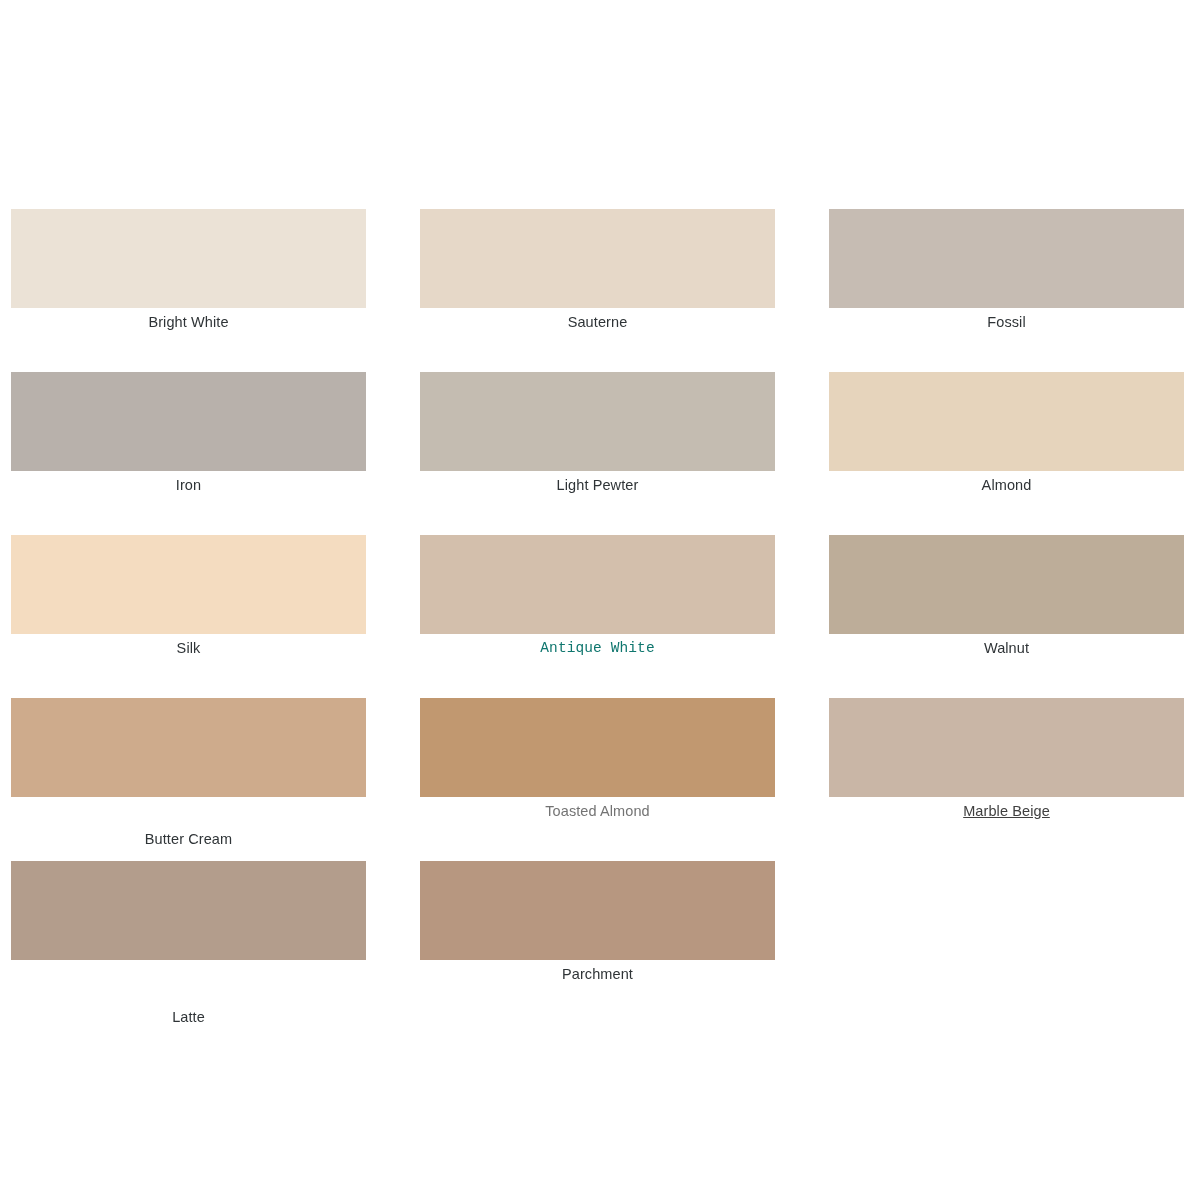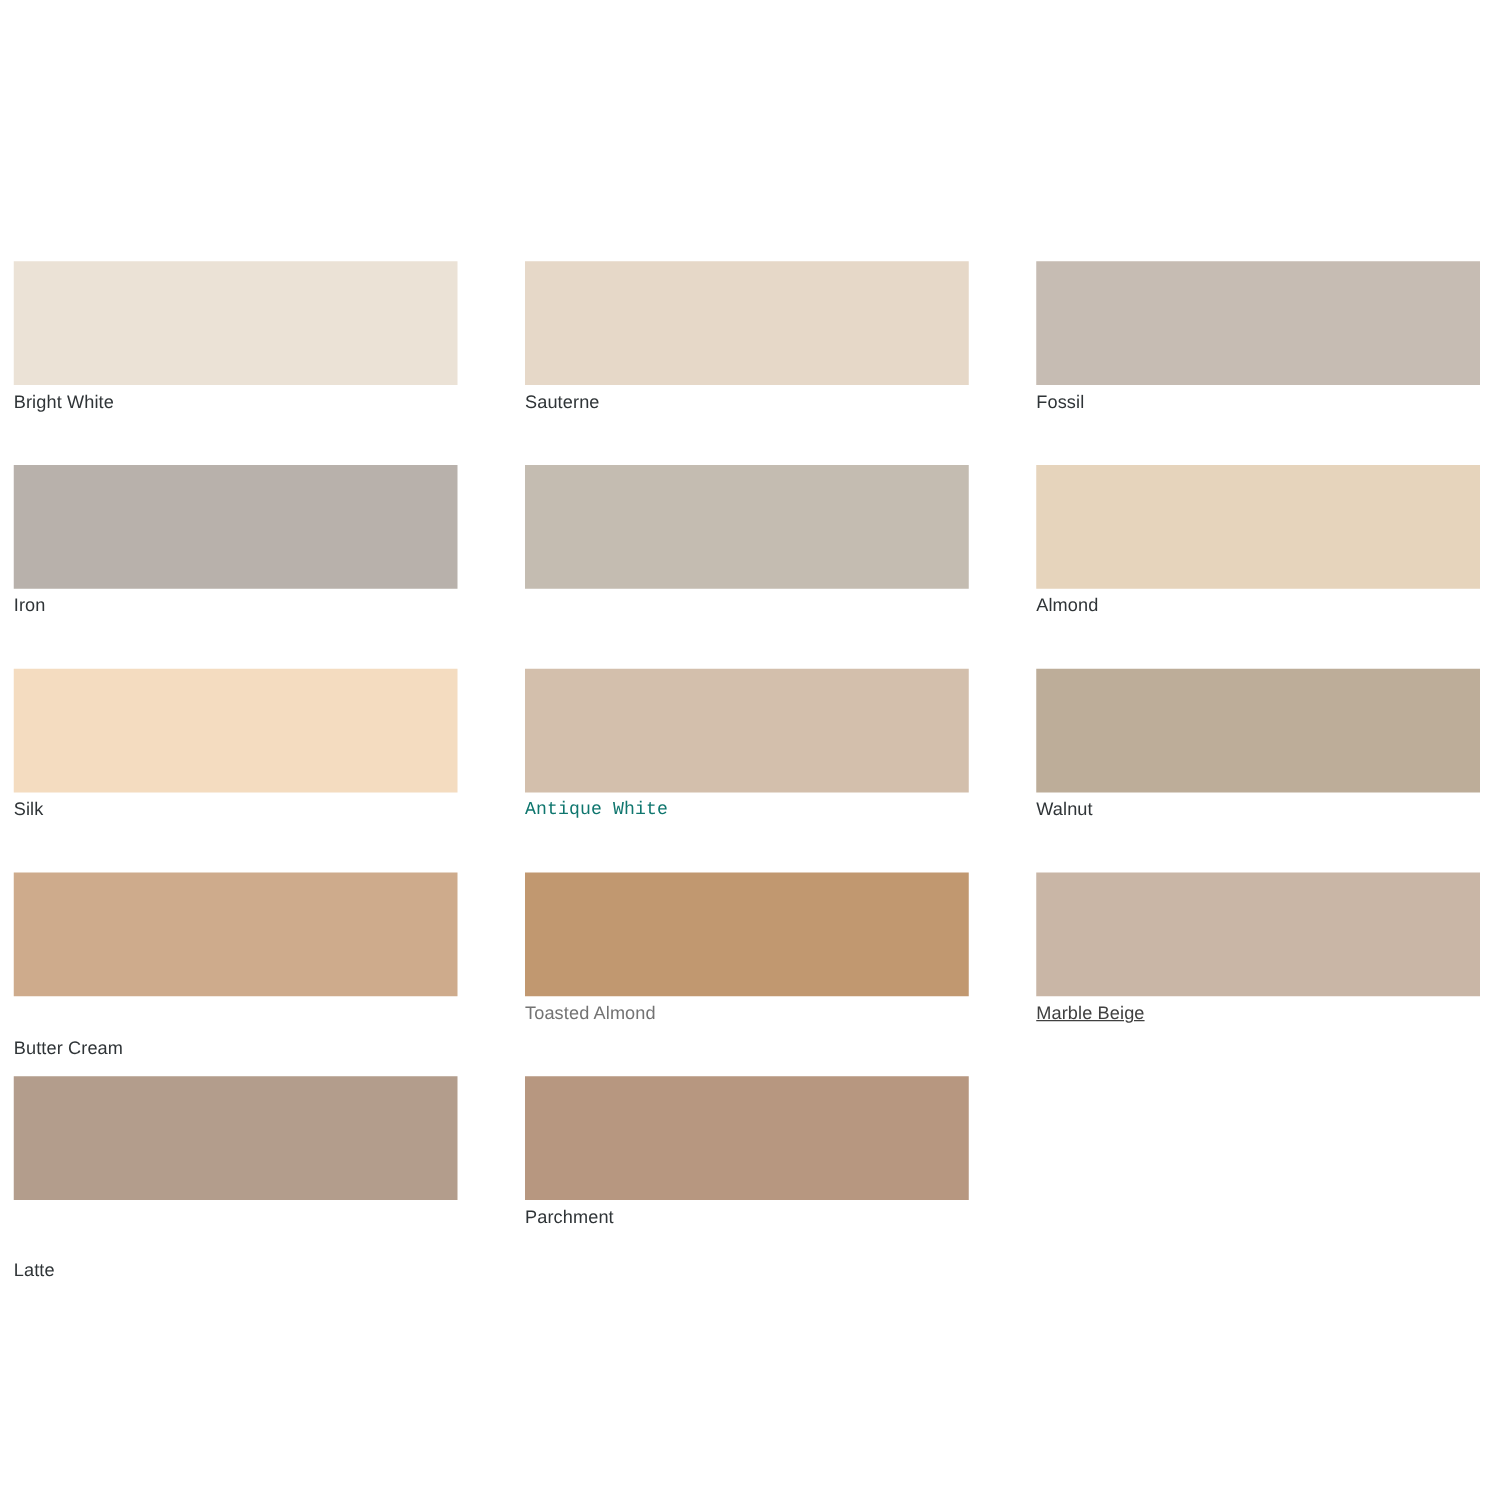--- a/index.html
+++ b/index.html
@@ -13,20 +13,21 @@
     background: #ffffff;
     font-family: "Liberation Sans", sans-serif;
     overflow: hidden;
   }
 
   #palette-root {
     position: relative;
     width: 1200px;
     height: 1200px;
     background: #ffffff;
+    text-align: center;
   }
 
   .swatch-grid {
     position: absolute;
     left: 11px;
     top: 209px;
     width: 1171px;
     display: grid;
     grid-template-columns: 355px 355px 355px;
     grid-column-gap: 54px;
@@ -75,20 +76,21 @@
       <div class="swatch-cell">
         <div class="swatch-chip" style="background-color: rgb(198, 188, 179);"></div>
         <div class="swatch-label" style="color: rgb(47, 52, 55);">Fossil</div>
       </div>
       <div class="swatch-cell">
         <div class="swatch-chip" style="background-color: rgb(184, 177, 171);"></div>
         <div class="swatch-label" style="color: rgb(47, 52, 55);">Iron</div>
       </div>
       <div class="swatch-cell">
         <div class="swatch-chip" style="background-color: rgb(196, 188, 177);"></div>
+        <div class="swatch-label" style="color: rgb(47, 52, 55);">Light Pewter</div>
       </div>
       <div class="swatch-cell">
         <div class="swatch-chip" style="background-color: rgb(230, 212, 188);"></div>
         <div class="swatch-label" style="color: rgb(47, 52, 55);">Almond</div>
       </div>
       <div class="swatch-cell">
         <div class="swatch-chip" style="background-color: rgb(244, 220, 192);"></div>
         <div class="swatch-label" style="color: rgb(47, 52, 55);">Silk</div>
       </div>
       <div class="swatch-cell">

